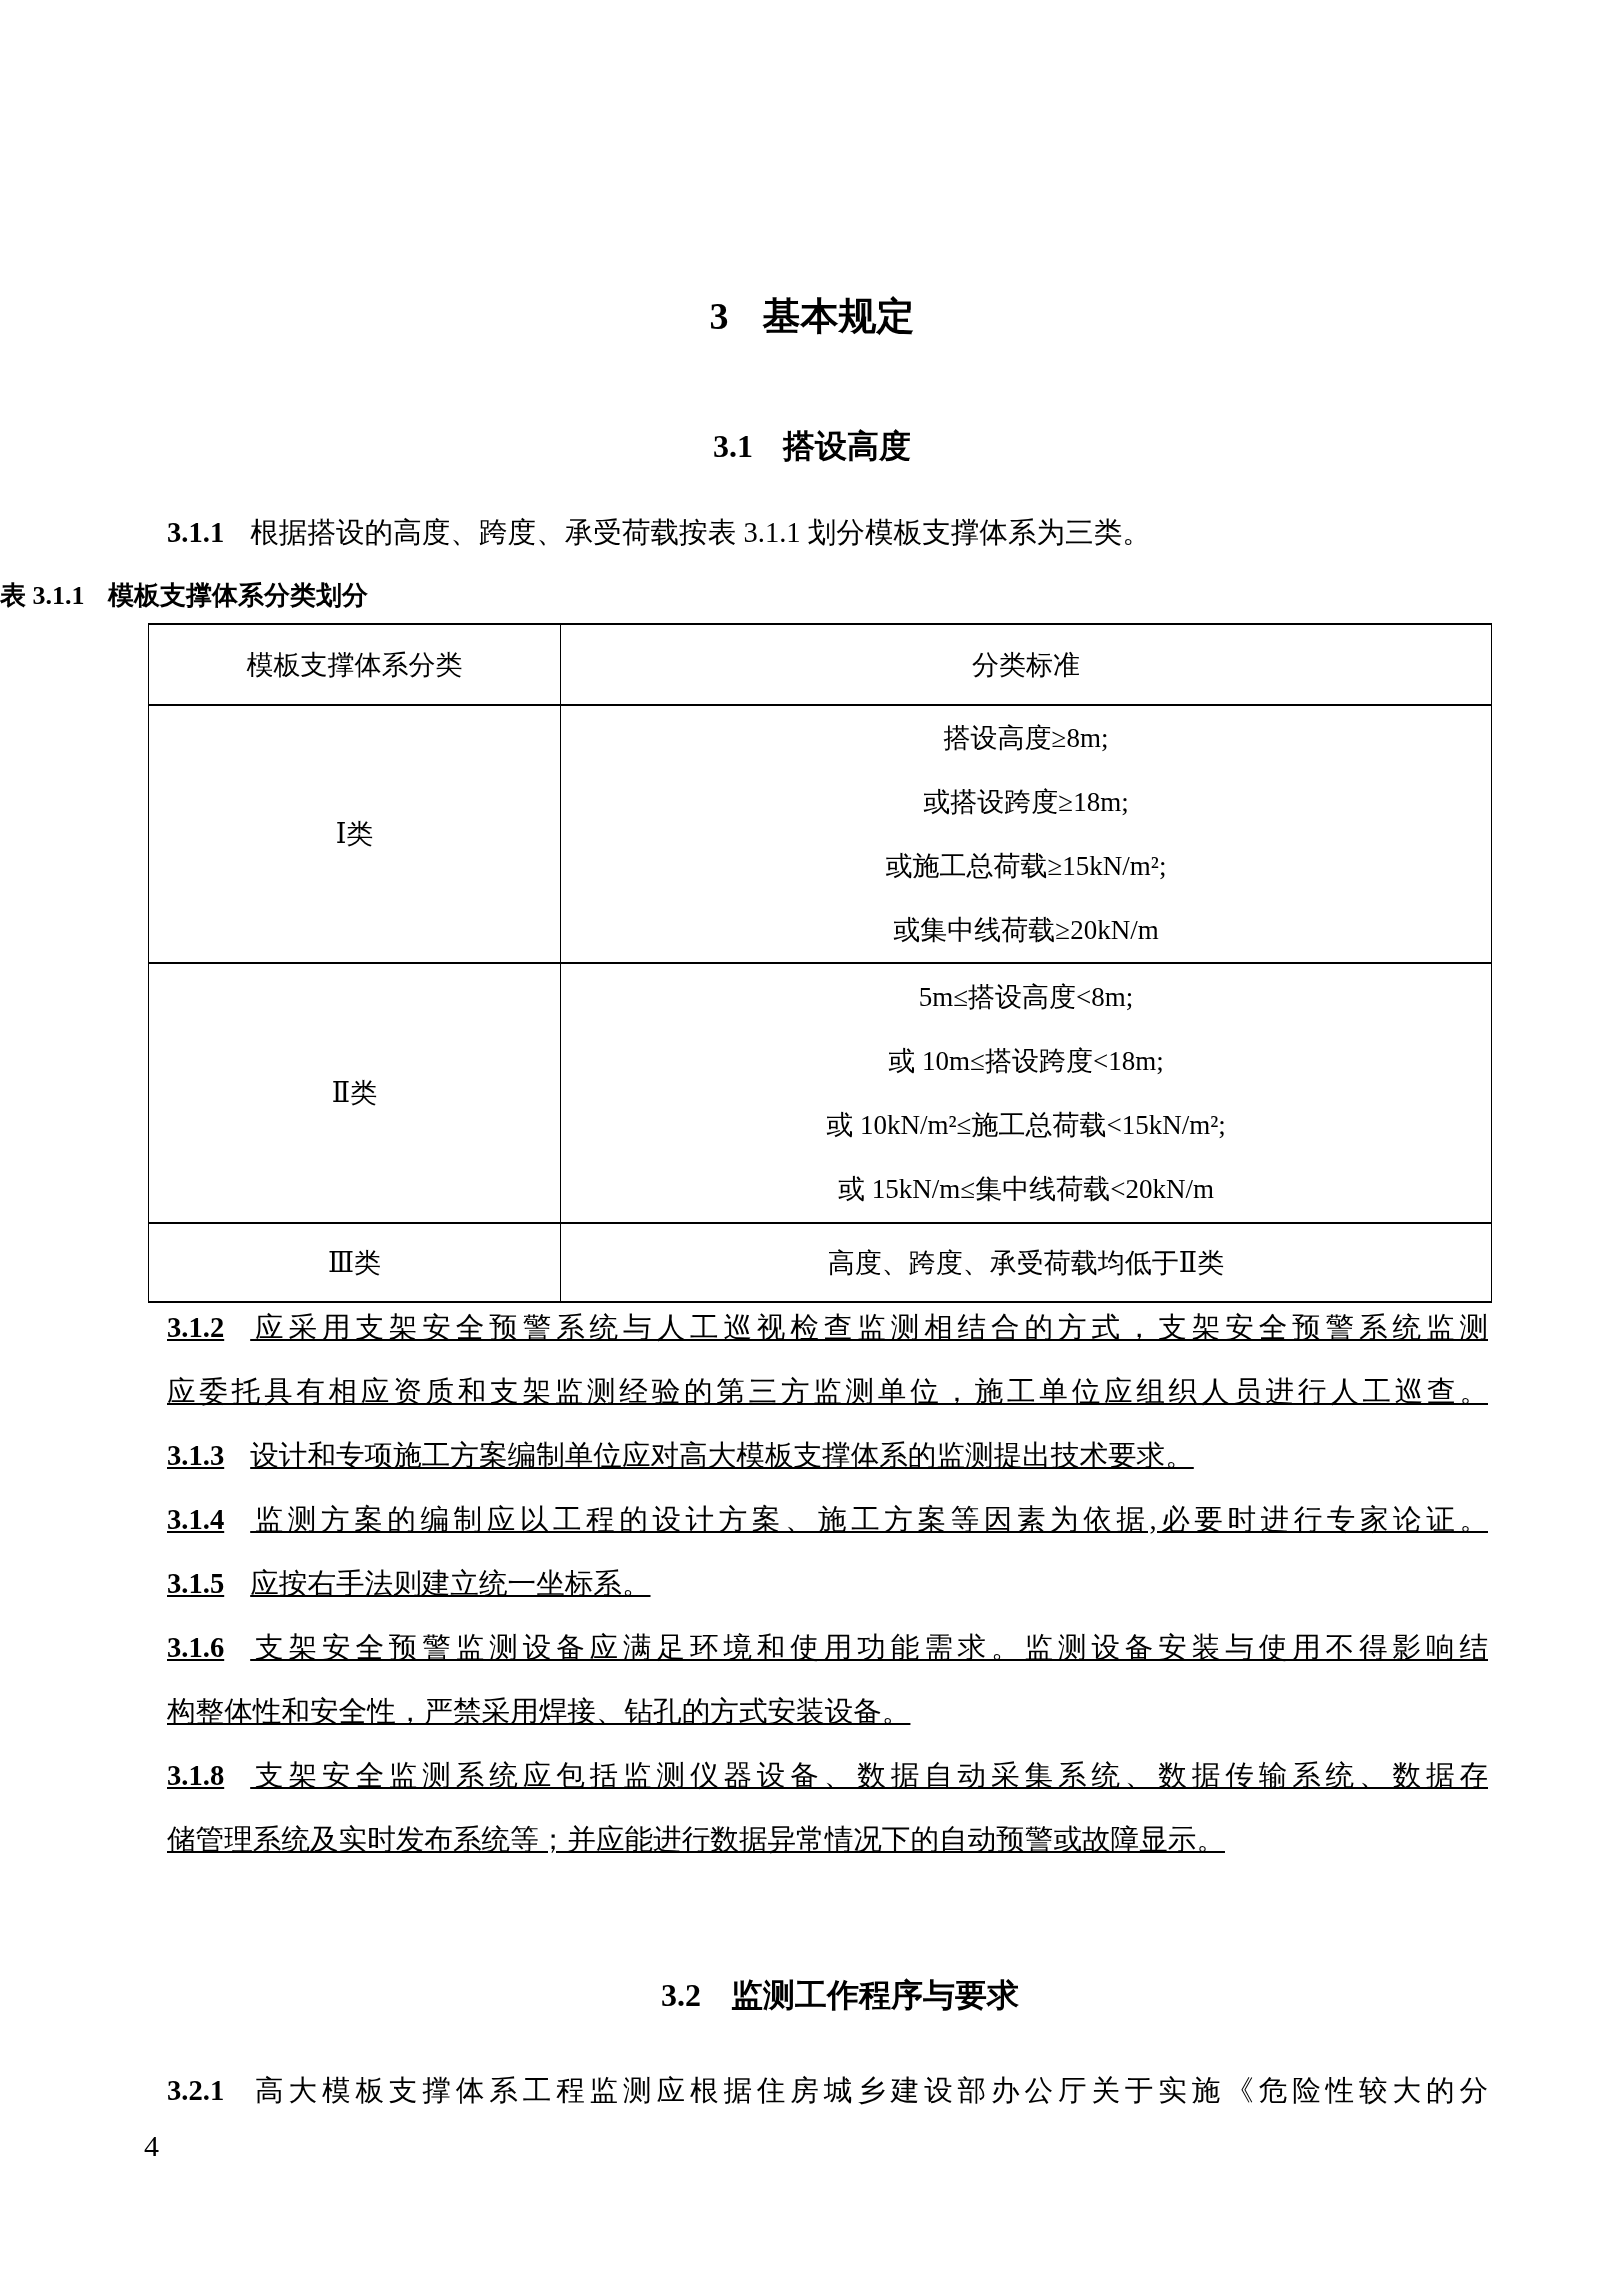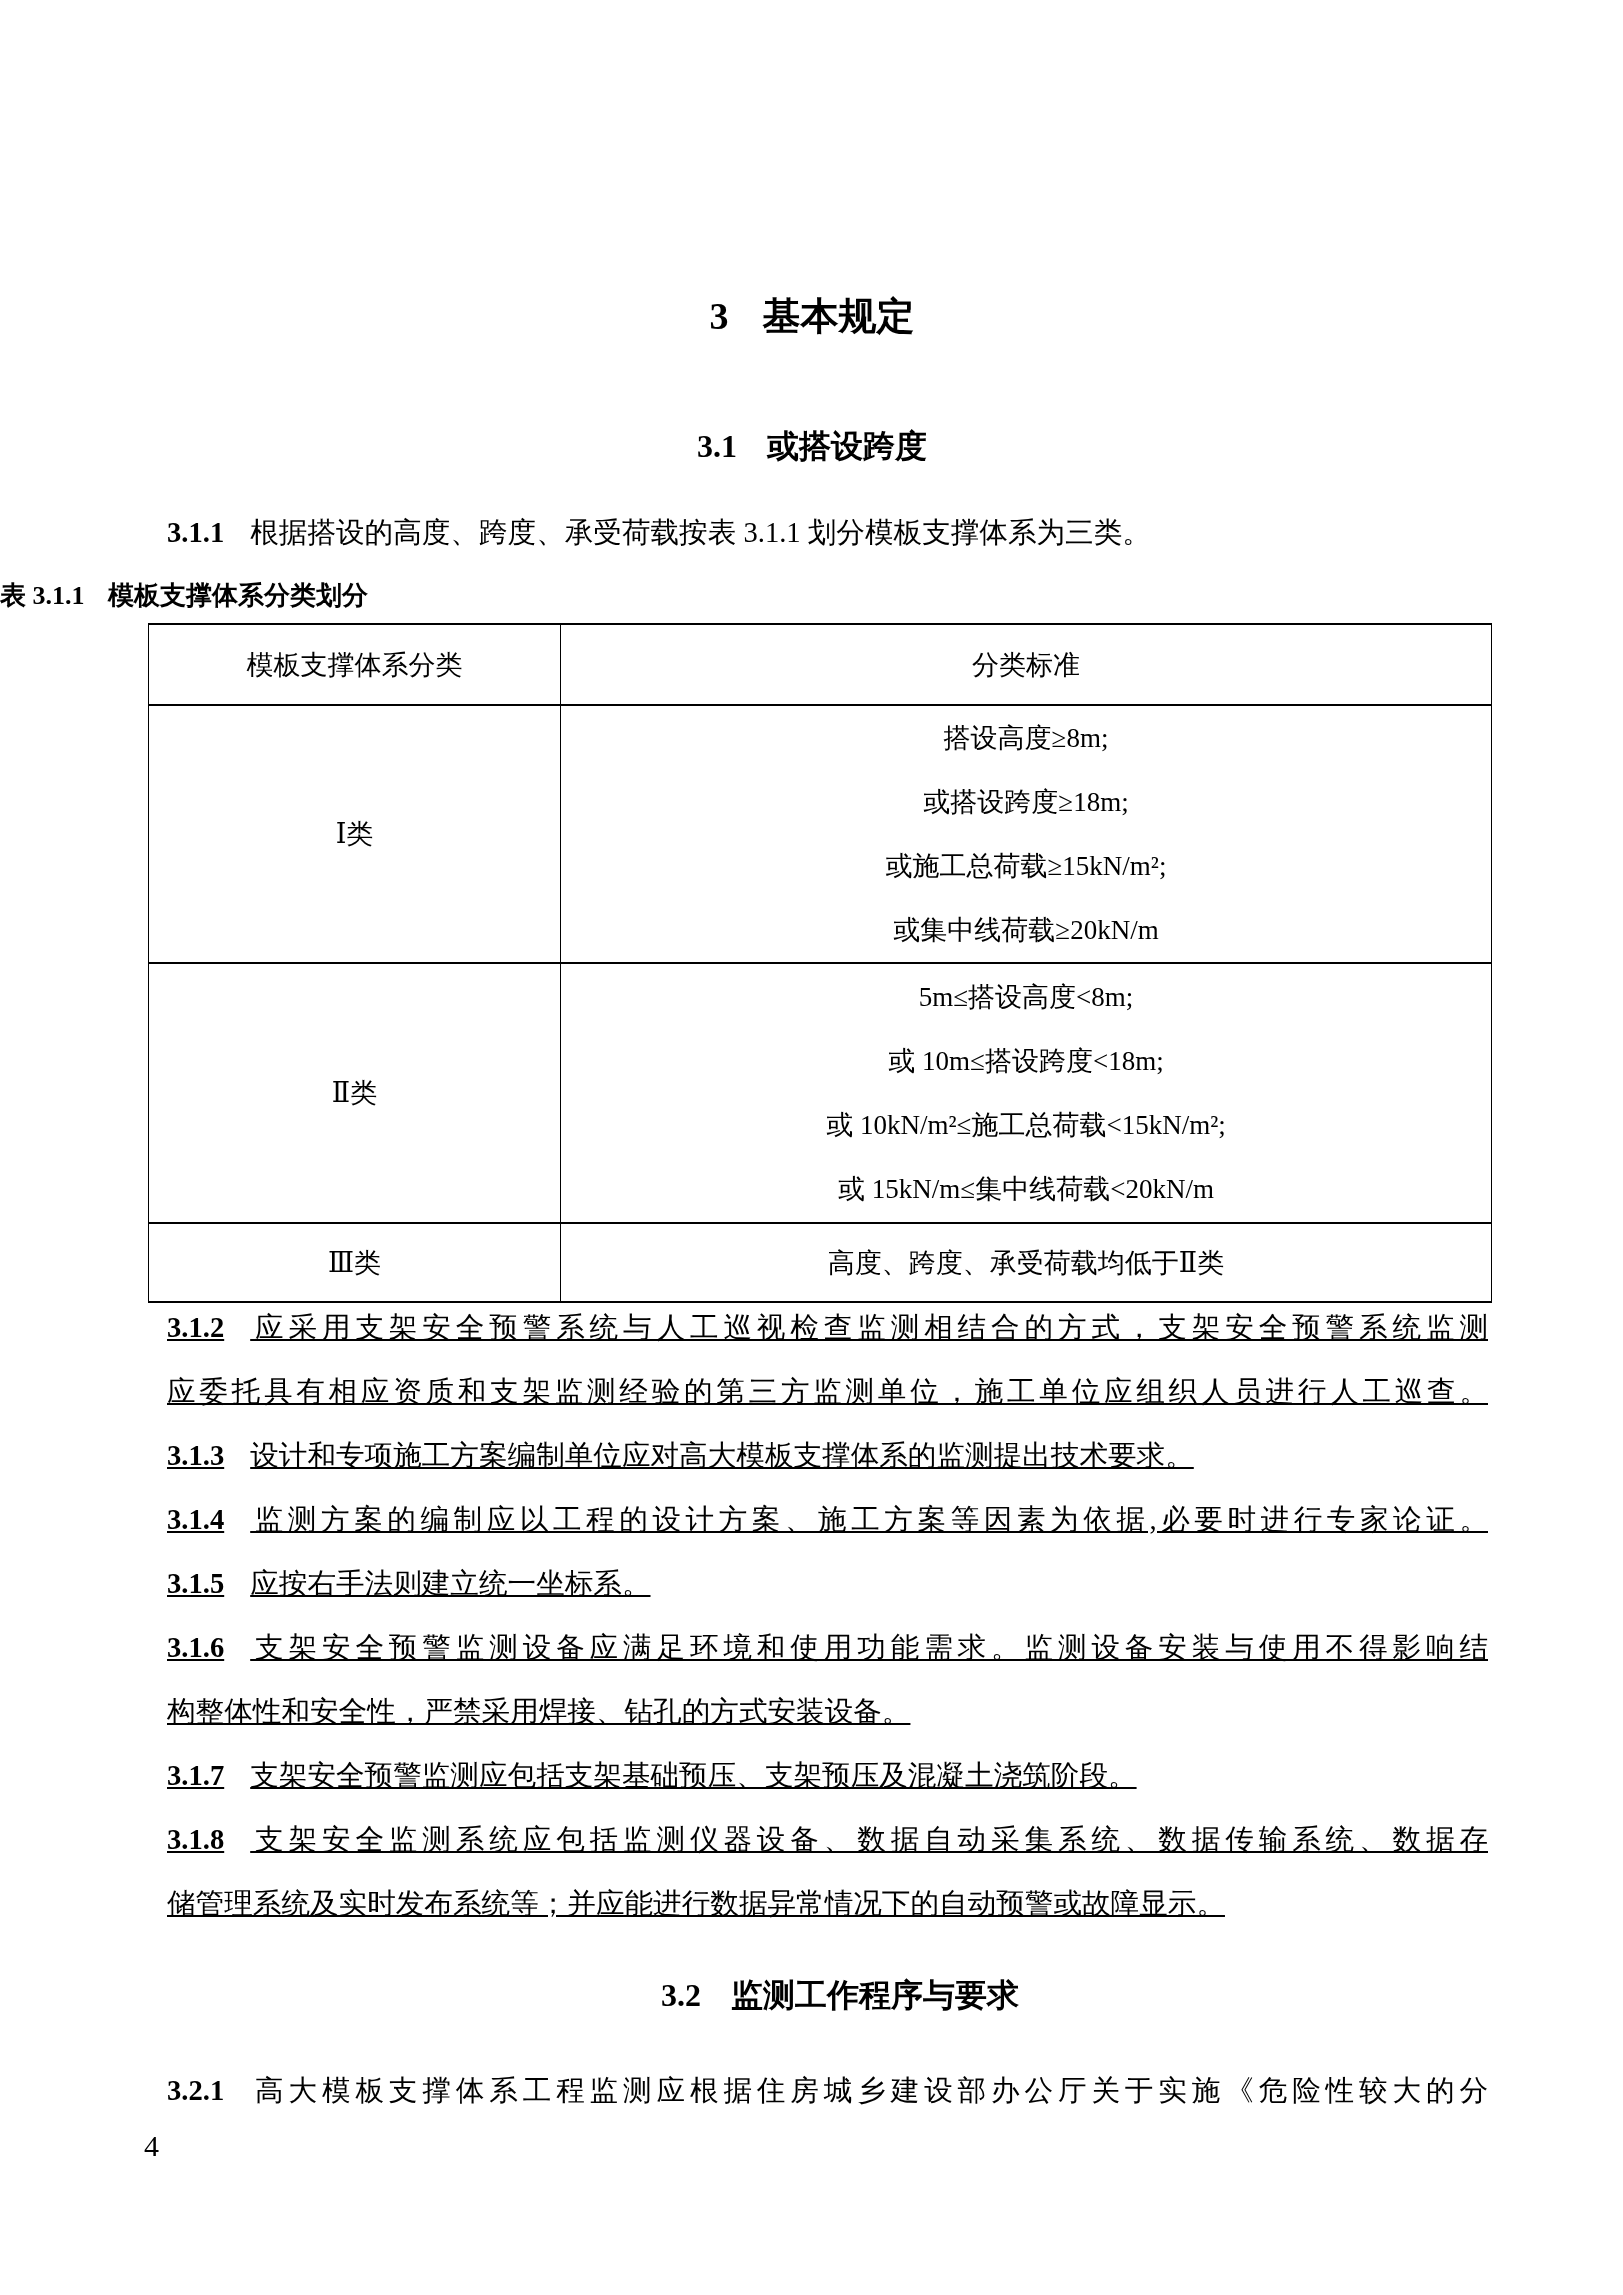--- a/index.html
+++ b/index.html
@@ -114,21 +114,21 @@
 </head>
 <body>
 
 <div class="page">
 
   <div class="chapter-heading">
     <span class="hnum">3</span><span>基本规定</span>
   </div>
 
   <div class="section-heading" id="sec31">
-    <span class="hnum">3.1</span><span>或搭设跨度</span>
+    <span class="hnum">3.1</span><span>搭设高度</span>
   </div>
 
   <div class="bodytext" id="para311">
     <div class="pline">
       <span class="pnum">3.1.1</span><span>根据搭设的高度、跨度、承受荷载按表 3.1.1 划分模板支撑体系为三类。</span>
     </div>
   </div>
 
   <div class="tbl-caption">
     <span class="cap-label">表 3.1.1</span><span>模板支撑体系分类划分</span>
@@ -202,25 +202,20 @@
 
     <div>
       <div class="pline full">
         <span class="pnum">3.1.6</span><span>支架安全预警监测设备应满足环境和使用功能需求。监测设备安装与使用不得影响结</span>
       </div>
       <div class="pline">
         <span>构整体性和安全性，严禁采用焊接、钻孔的方式安装设备。</span>
       </div>
     </div>
 
-    <div>
-      <div class="pline">
-        <span class="pnum">3.1.7</span><span>支架安全预警监测应包括支架基础预压、支架预压及混凝土浇筑阶段。</span>
-      </div>
-    </div>
 
     <div>
       <div class="pline full">
         <span class="pnum">3.1.8</span><span>支架安全监测系统应包括监测仪器设备、数据自动采集系统、数据传输系统、数据存</span>
       </div>
       <div class="pline">
         <span>储管理系统及实时发布系统等；并应能进行数据异常情况下的自动预警或故障显示。</span>
       </div>
     </div>
 

